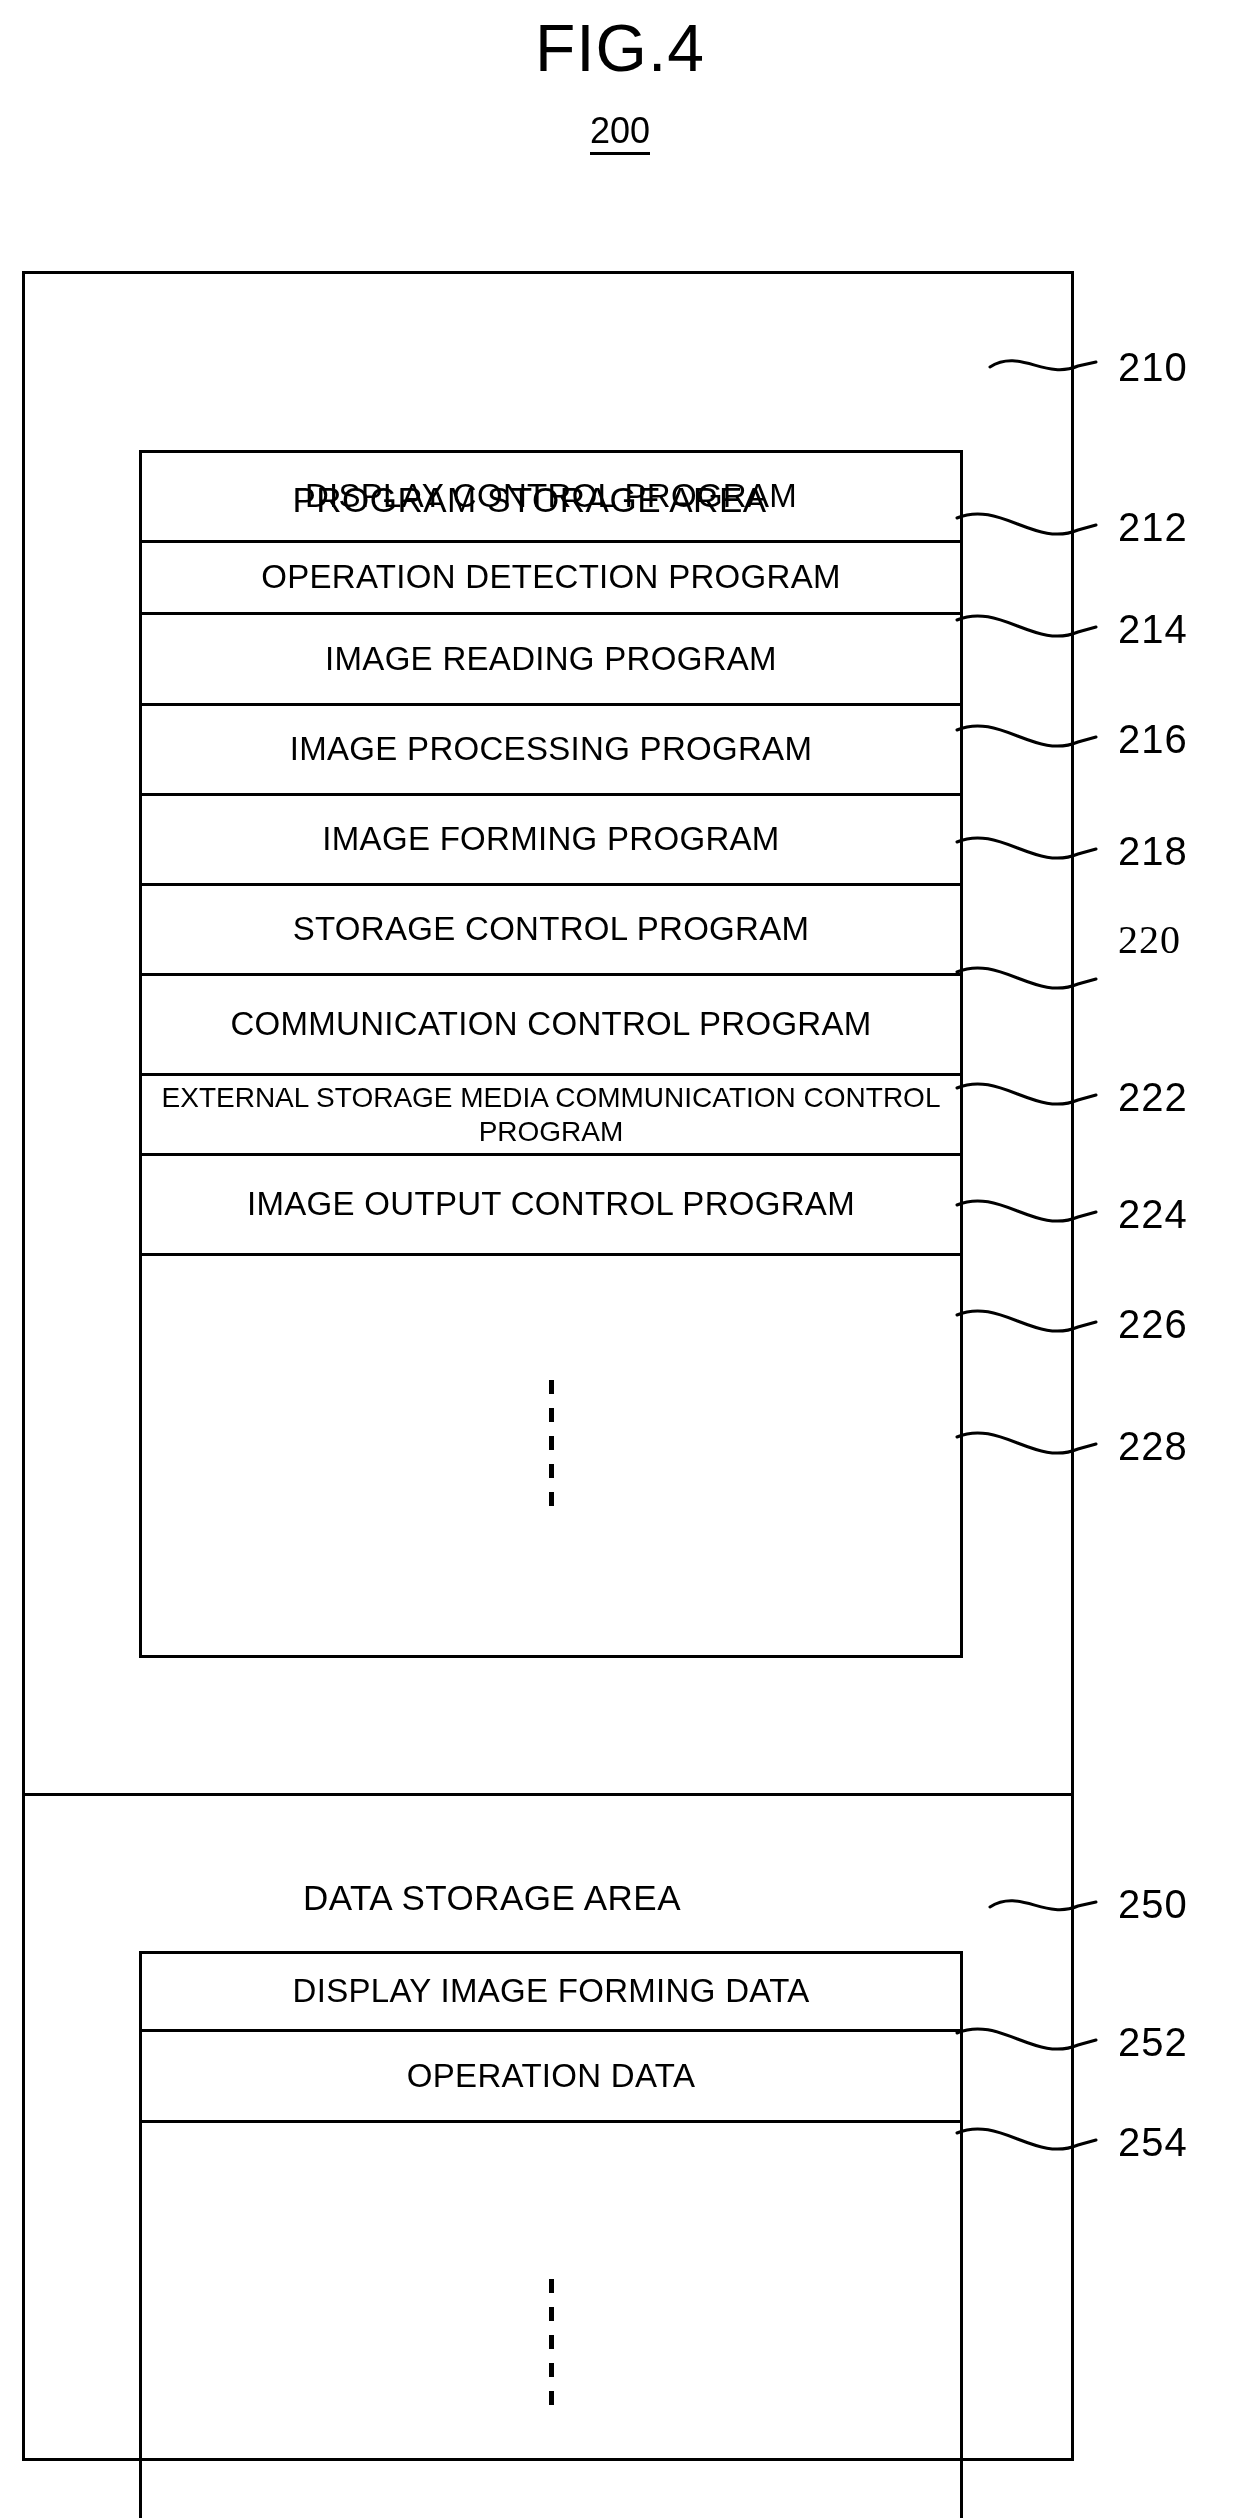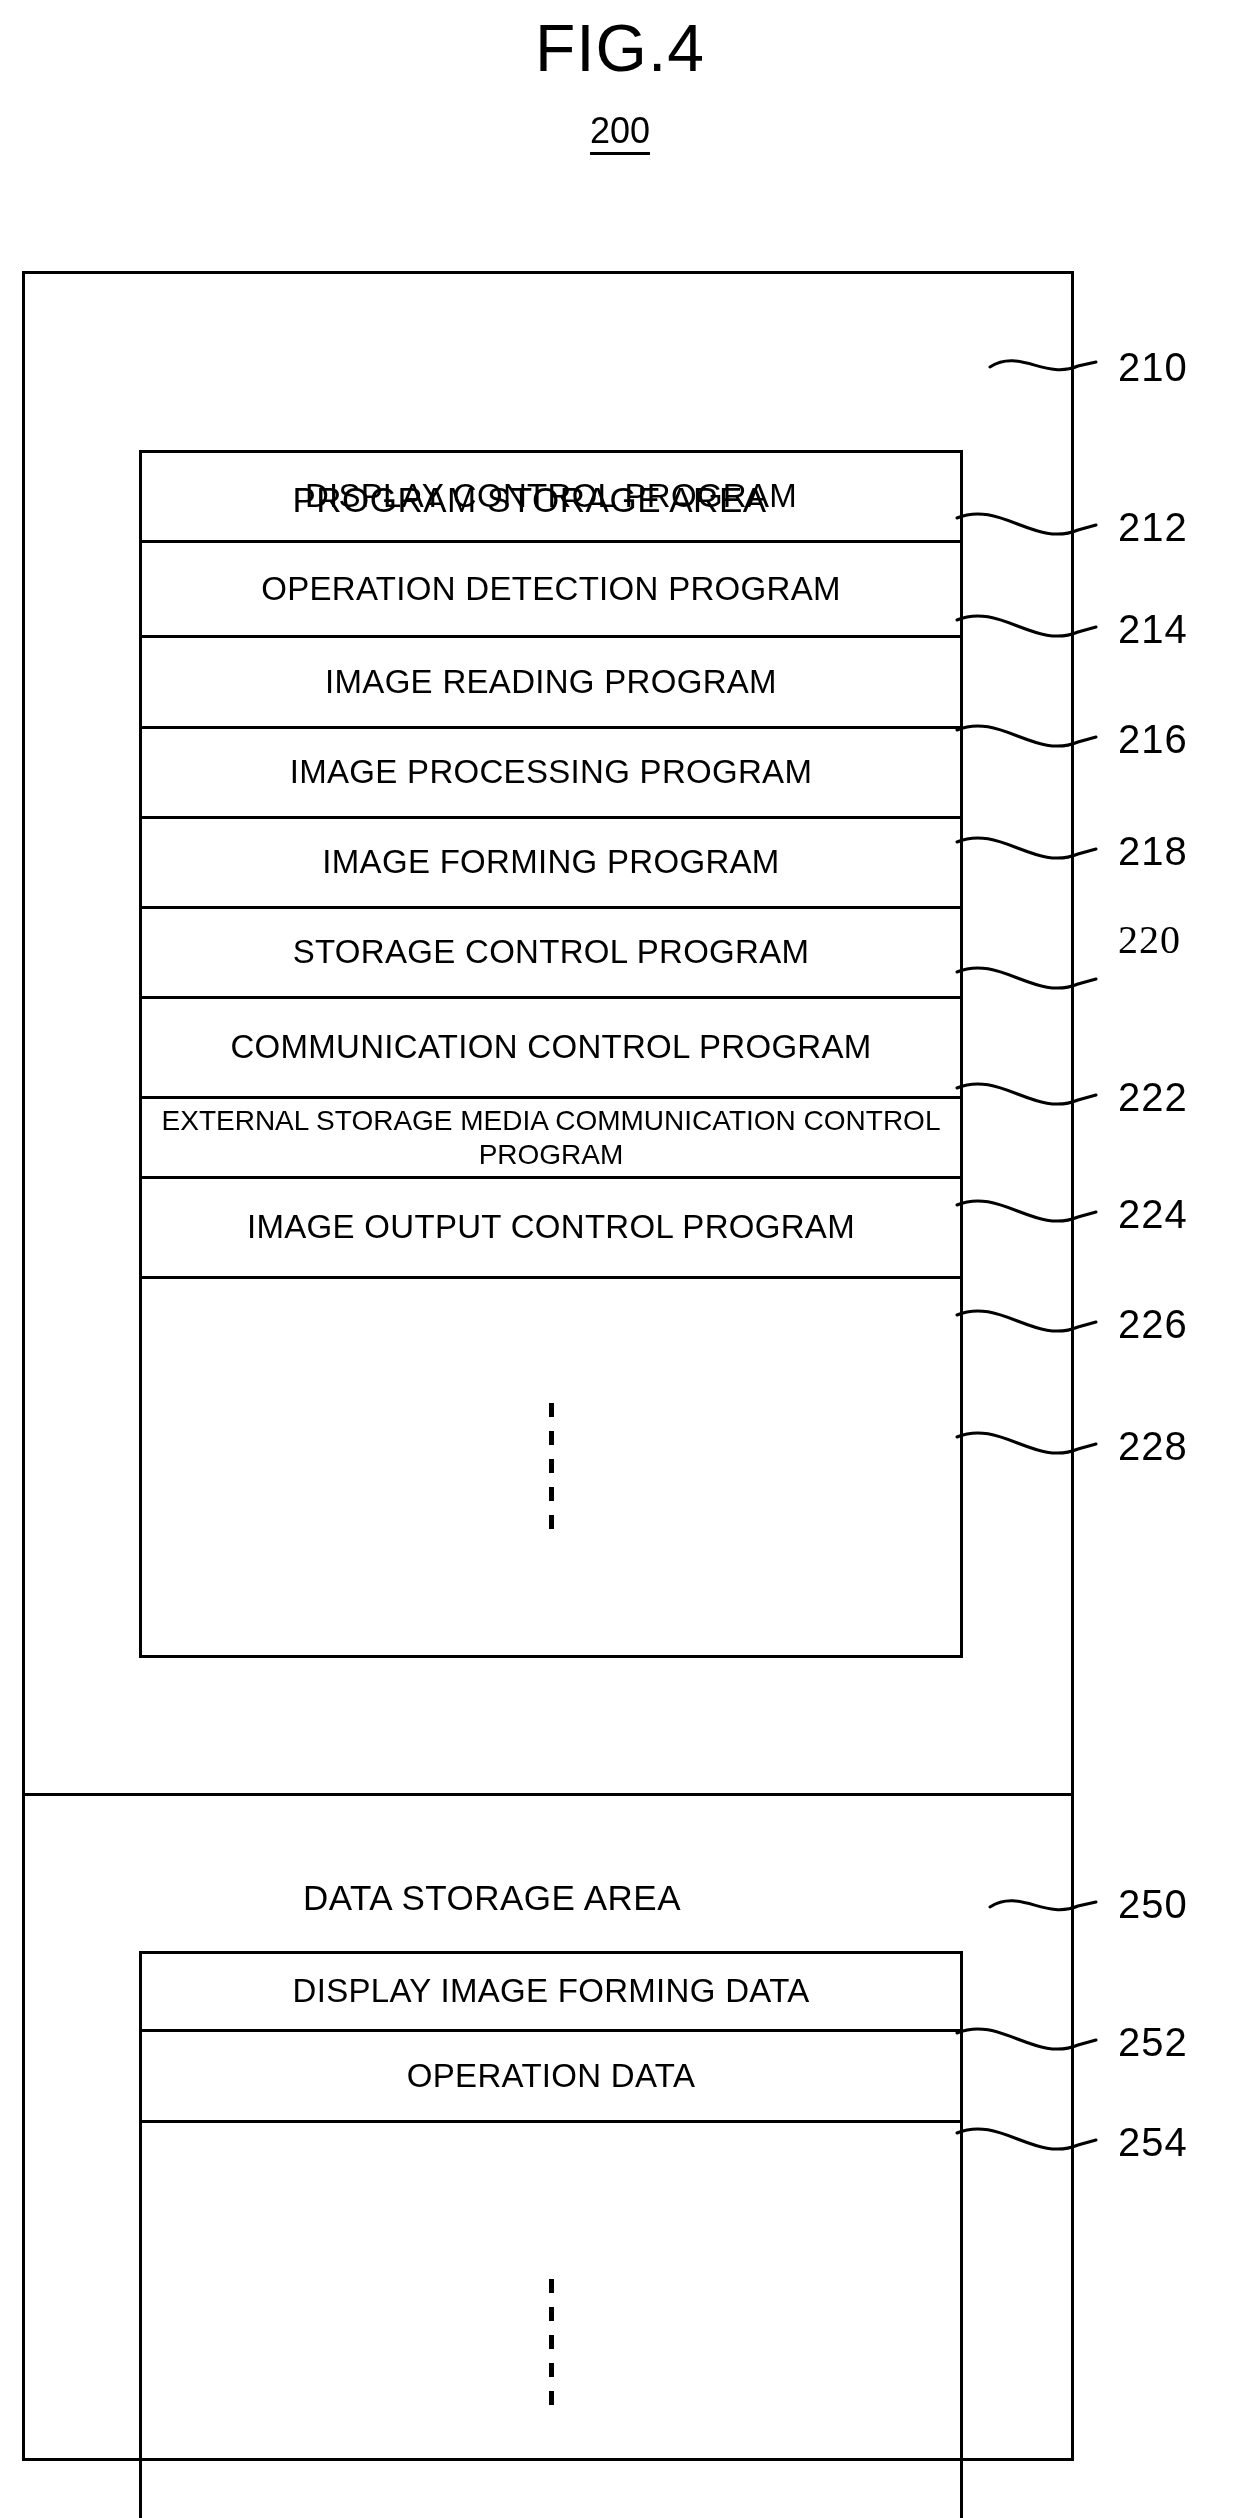--- a/index.html
+++ b/index.html
@@ -174,21 +174,21 @@
     <div class="area-divider"></div>
 
     <div class="area-heading program">PROGRAM STORAGE AREA</div>
 
     <div class="area-heading data">DATA STORAGE AREA</div>
 
     <div class="list-box programs">
       <div class="row" style="height:90px">
         <span>DISPLAY CONTROL PROGRAM</span>
       </div>
-      <div class="row" style="height:95px">
+      <div class="row" style="height:72px">
         <span>OPERATION DETECTION PROGRAM</span>
       </div>
       <div class="row" style="height:91px">
         <span>IMAGE READING PROGRAM</span>
       </div>
       <div class="row" style="height:90px">
         <span>IMAGE PROCESSING PROGRAM</span>
       </div>
       <div class="row" style="height:90px">
         <span>IMAGE FORMING PROGRAM</span>

